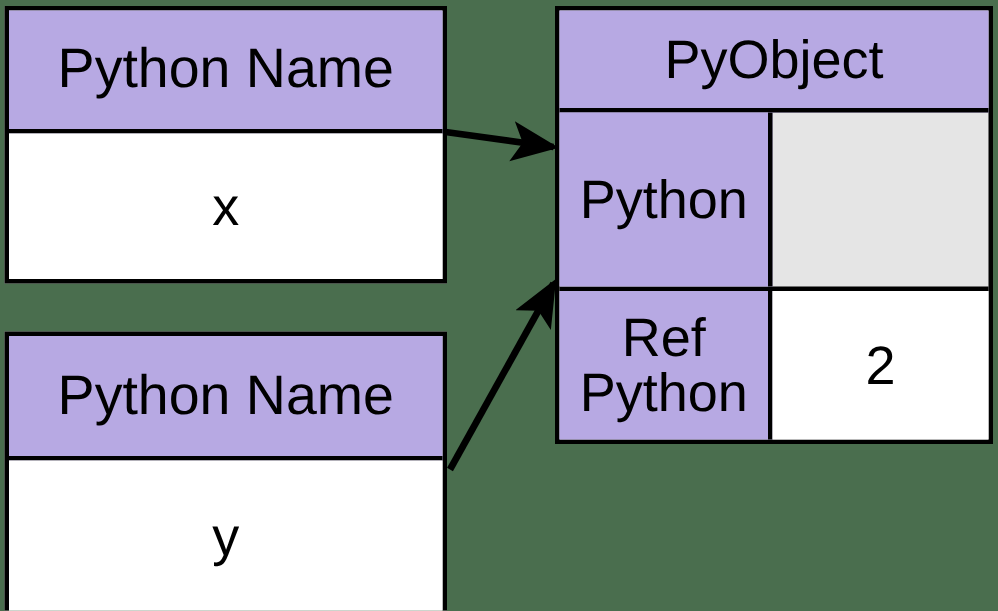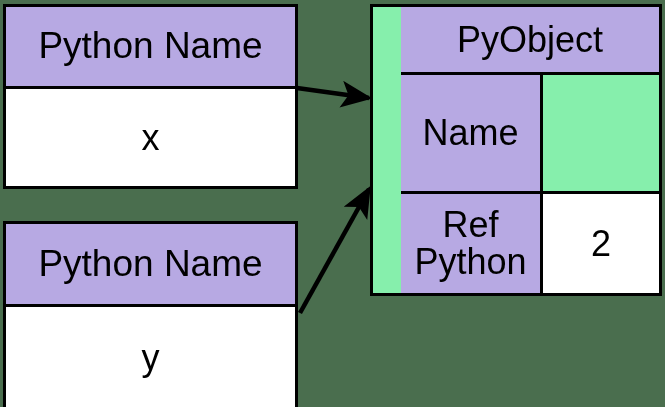--- a/index.html
+++ b/index.html
@@ -19,21 +19,21 @@
     left: 0;
     top: 0;
     width: 665px;
     height: 407px;
   }
 
   .box {
     position: absolute;
     box-sizing: border-box;
     border: 3px solid #000000;
-    background: #86efac;
+    background: #e5e5e5;
   }
 
   .cell {
     box-sizing: border-box;
     display: flex;
     align-items: center;
     justify-content: center;
     text-align: center;
     color: #000000;
     line-height: 1.04;
@@ -89,21 +89,20 @@
   }
 
   
   #pyobject-box {
     left: 370px;
     top: 4px;
     width: 292px;
     height: 292px;
     display: flex;
     flex-direction: column;
-    padding-left: 28px;
   }
   #pyobject-box .obj-title {
     height: 68px;
     width: 100%;
     font-size: 36px;
     border-bottom: 3px solid #000000;
   }
   #pyobject-box .row {
     display: flex;
     width: 100%;
@@ -158,21 +157,21 @@
 
   <div class="box" id="name-box-y">
     <div class="cell hdr">Python Name</div>
     <div class="cell val">y</div>
   </div>
 
   <div class="box" id="pyobject-box">
     <div class="cell obj-title hdr">PyObject</div>
 
     <div class="row row-value">
-      <div class="cell key lbl">Name</div>
+      <div class="cell key lbl">Python</div>
     </div>
 
     <div class="row row-refcount">
       <div class="cell key lbl">Ref Python</div>
       <div class="cell value val">2</div>
     </div>
   </div>
 
 </div>
 

